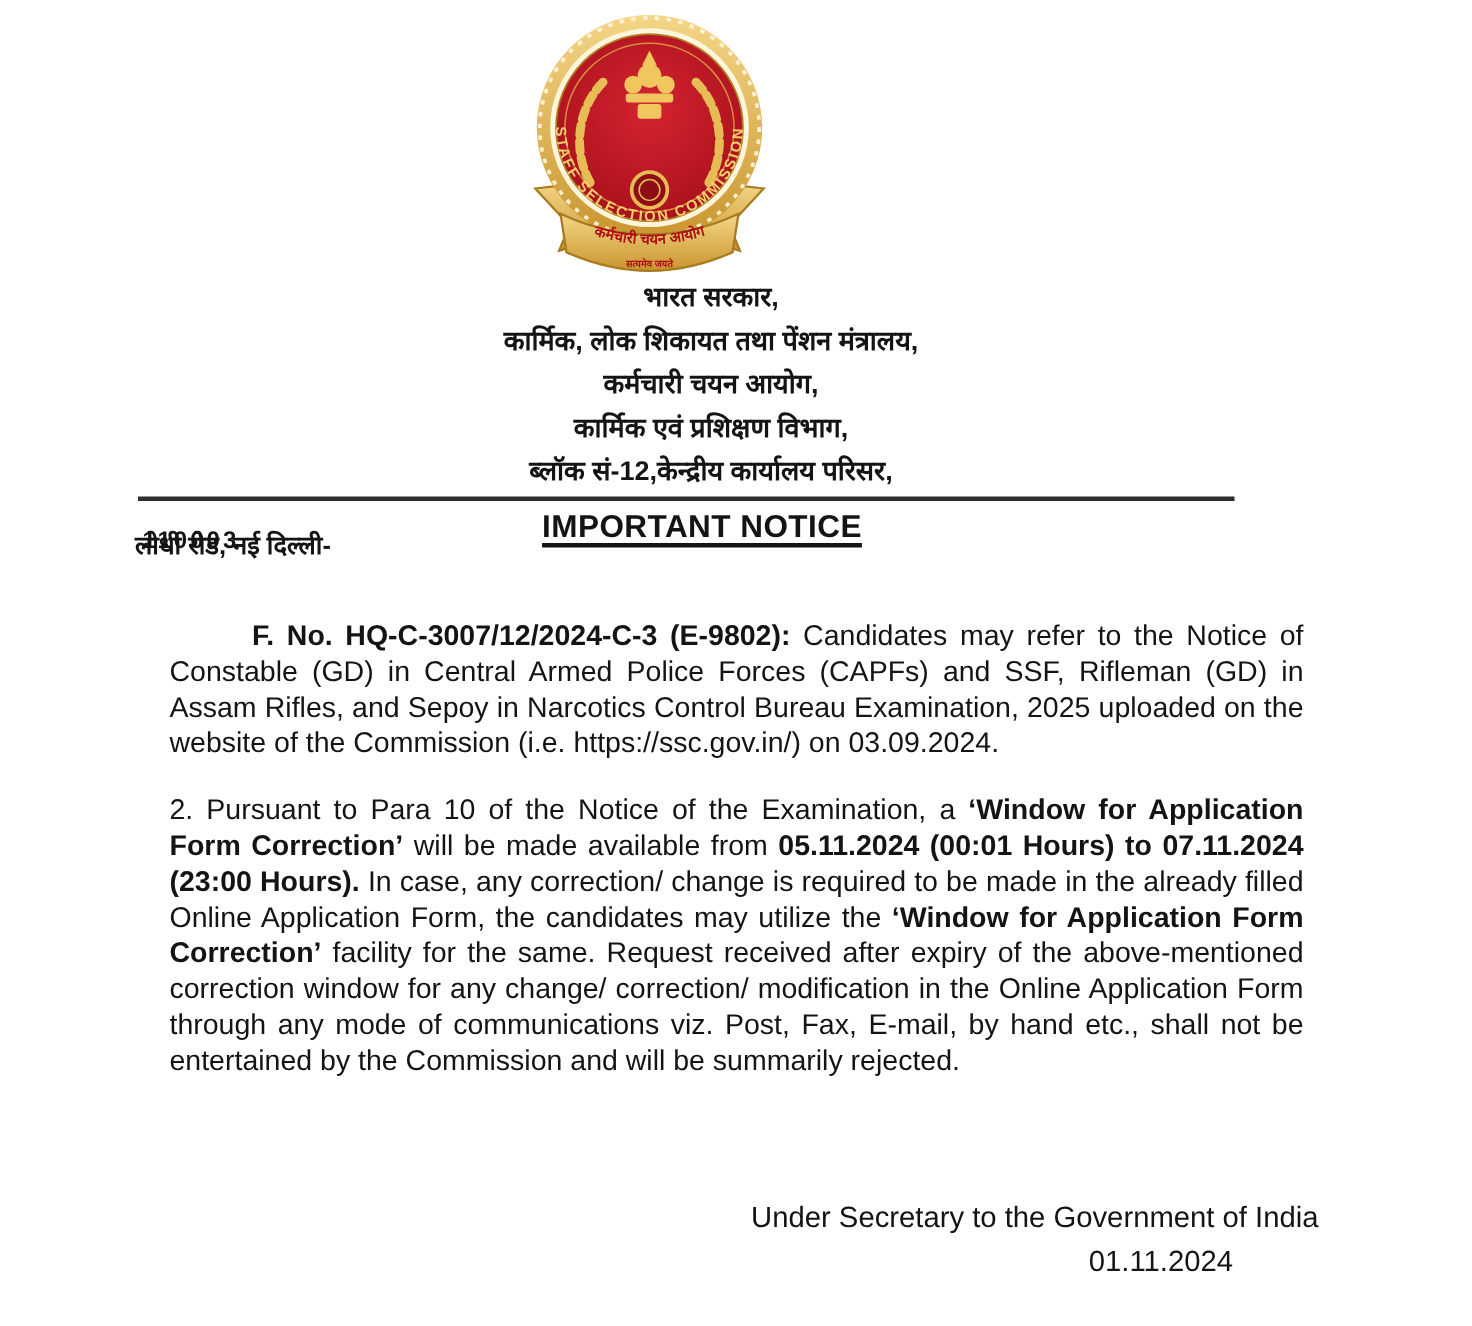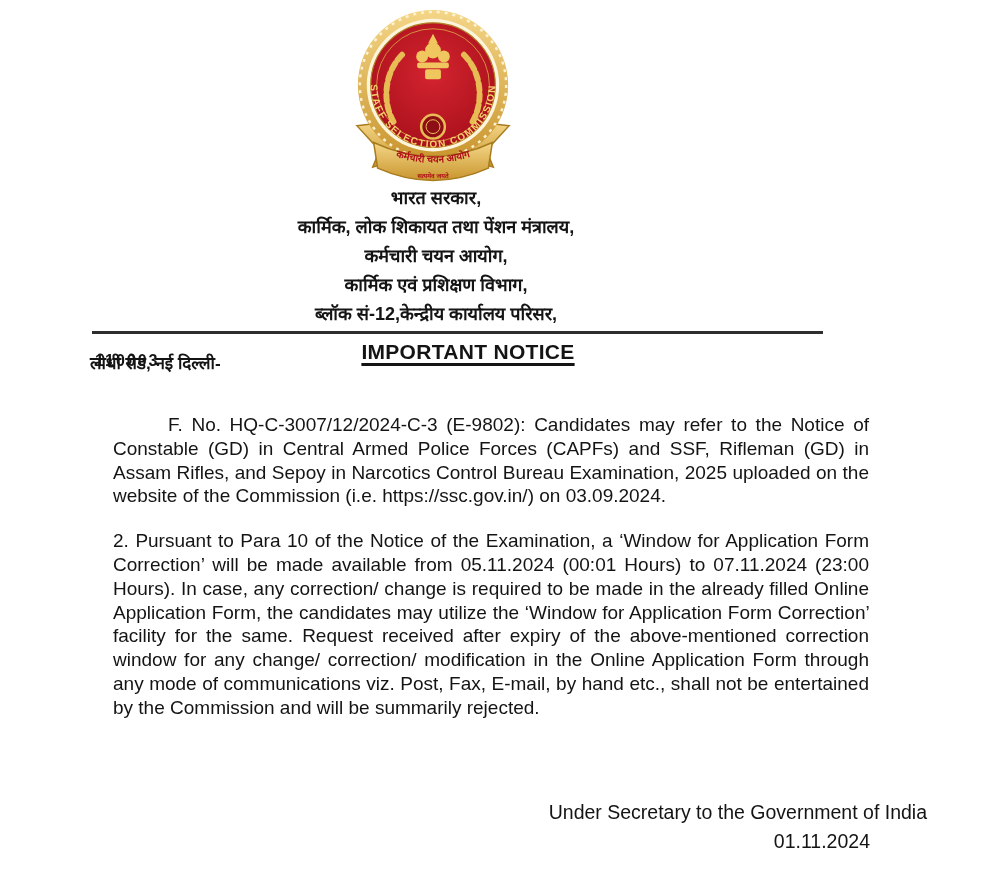--- a/index.html
+++ b/index.html
@@ -8,21 +8,21 @@
     width:981px;height:884px;
     background:#ffffff;
     font-family:"Liberation Sans", sans-serif;
     color:#141414;
     overflow:hidden;
   }
   
   .seal{position:absolute;left:344px;top:6px;width:178px;height:180px;}
   .seal svg{width:100%;height:100%;display:block;}
   
-  .gov-lines{position:absolute;top:184px;left:0;width:872px;text-align:center;}
+  .gov-lines{position:absolute;top:184px;left:0;width:872px;text-align:center;padding-left:38px;}
   .gov-line{
     height:29px;line-height:29px;
     font-size:18px;font-weight:700;
     font-family:"Liberation Sans", sans-serif;
     white-space:nowrap;
   }
   
   .address{
     position:absolute;left:90px;top:319px;
     font-size:17px;font-weight:700;white-space:nowrap;margin-top:32px;
@@ -44,25 +44,25 @@
   }
   
   .body-col{
     position:absolute;left:113px;top:413px;width:756px;
     font-size:19px;line-height:23.8px;
     text-align:justify;text-justify:inter-word;
   }
   .para{margin:0;}
   .para1{text-indent:55px;}
   .para2{margin-top:21px;}
-  .para b{font-weight:400;}
+  .para b{font-weight:700;}
   
   .signature{
     position:absolute;top:798px;left:0;width:879px;
-    text-align:right;font-size:19.5px;line-height:29px;padding-left:48px;
+    text-align:right;font-size:19.5px;line-height:29px;
   }
   .sig-date{padding-right:57px;}
 </style>
 </head>
 <body>
 
 <div class="page">
 
   <div class="seal">
     <svg viewBox="0 0 180 182">

